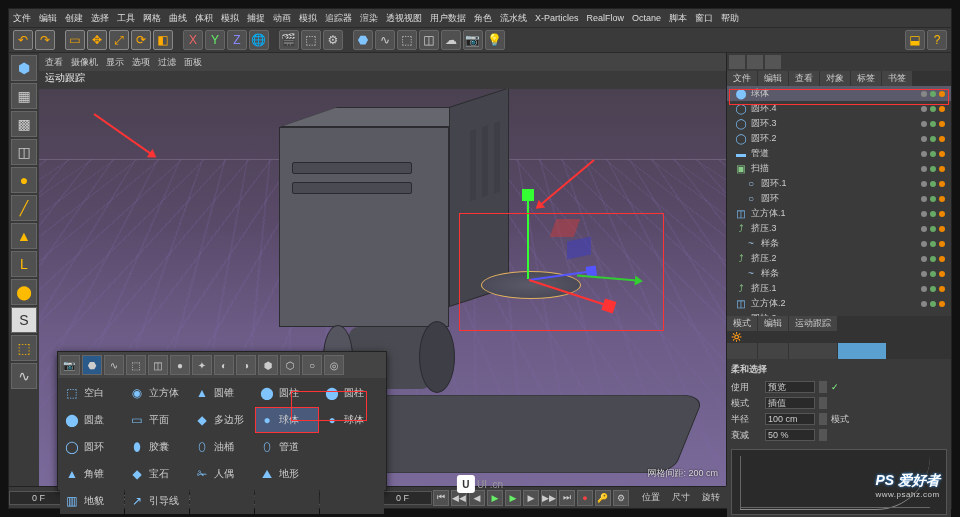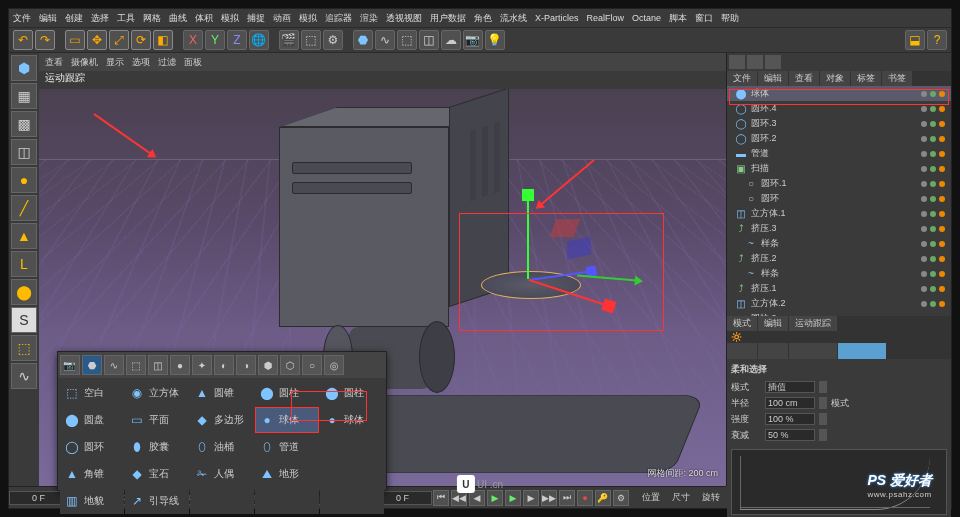--- a/index.html
+++ b/index.html
@@ -104,21 +104,21 @@
 
 .bottom { position: absolute; left: 0; right: 225px; bottom: 0; height: 22px; background: #3a3a3a; border-top: 1px solid #222; display: flex; align-items: center; font-size: 9px; }
 .time-slider { flex: 1; height: 14px; margin: 0 4px; background: #2a2a2a; border: 1px solid #555; position: relative; display:flex; align-items:center; }
 .time-slider .tick { flex:1; text-align:center; color:#888; font-size:8px;}
 .frame-in { width: 59px; height: 14px; background: #2a2a2a; border: 1px solid #555; color: #ccc; font-size: 9px; text-align: center; }
 .tbtn { width: 16px; height: 16px; background: #505050; border: 1px solid #666; margin: 0 1px; display:flex;align-items:center;justify-content:center; font-size:9px;}
 
 .grid-info { position: absolute; right: 8px; bottom: 6px; font-size: 9px; color: #ddd; text-shadow: 0 0 2px #000;}
 
 
-.wm1 { position: absolute; right: 28px; bottom: 18px; font-size: 14px; color: #fff; font-style: italic; font-weight: bold; text-shadow: 0 0 3px #39f; z-index: 50; }
+.wm1 { position: absolute; right: 20px; bottom: 18px; font-size: 14px; color: #fff; font-style: italic; font-weight: bold; text-shadow: 0 0 3px #39f; z-index: 50; }
 .wm1 small { display:block; font-size:8px; font-weight:normal; font-style:normal; color:#ccc; text-shadow:none; letter-spacing:0.5px;}
 .wm2 { position: absolute; left: 50%; bottom: 24px; transform: translateX(-50%); font-size: 10px; color: #999; z-index: 50; }
 .wm2 .u { display:inline-flex; width:18px; height:18px; background:#fff; color:#333; border-radius:3px; align-items:center; justify-content:center; font-weight:bold; margin-right:2px;}
 </style>
 </head>
 <body>
 
 <div class="app">
 
   <div class="menubar" id="menubar">
@@ -536,34 +536,35 @@
     <div class="attr-tabs" id="attr-tabs-sub">
         <span>基本</span>
         <span>坐标</span>
         <span>柔和选择</span>
         <span class="active">柔和选择</span>
       </div>
     <div class="attr-body">
       <div style="font-weight:bold;margin-bottom:3px">柔和选择</div>
       <div id="attr-rows">
           <div class="attr-row">
+            <label>使用</label>
+            <input value="预览" style="">
+            <span class="spin"></span>
+            <span style="color:#8f8">✓</span>
+          </div>
+          <div class="attr-row">
             <label>模式</label>
             <input value="插值" style="">
             <span class="spin"></span>
           </div>
           <div class="attr-row">
             <label>半径</label>
             <input value="100 cm" style="">
             <span class="spin"></span>
             <label>模式</label>
-          </div>
-          <div class="attr-row">
-            <label>强度</label>
-            <input value="100 %" style="">
-            <span class="spin"></span>
           </div>
           <div class="attr-row">
             <label>衰减</label>
             <input value="50 %" style="">
             <span class="spin"></span>
           </div>
         </div>
       <div class="mini-graph">
           <div class="curve"></div>
         </div>

